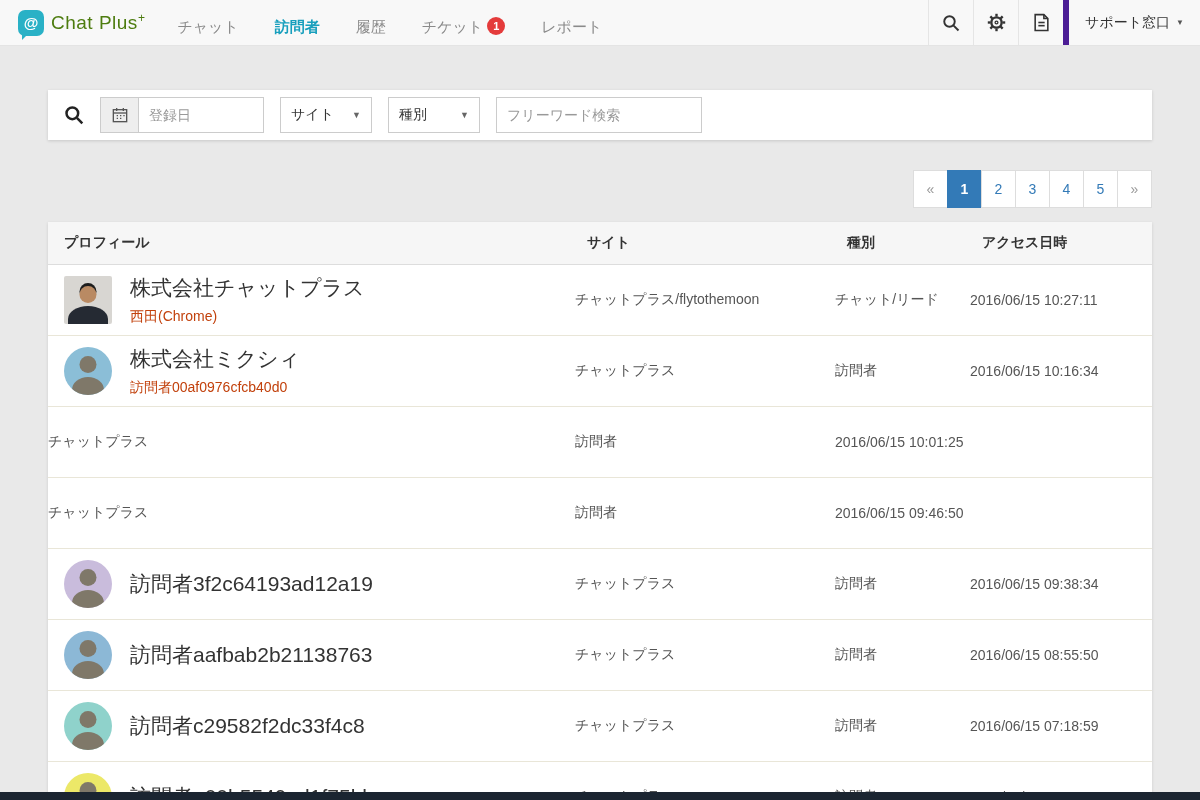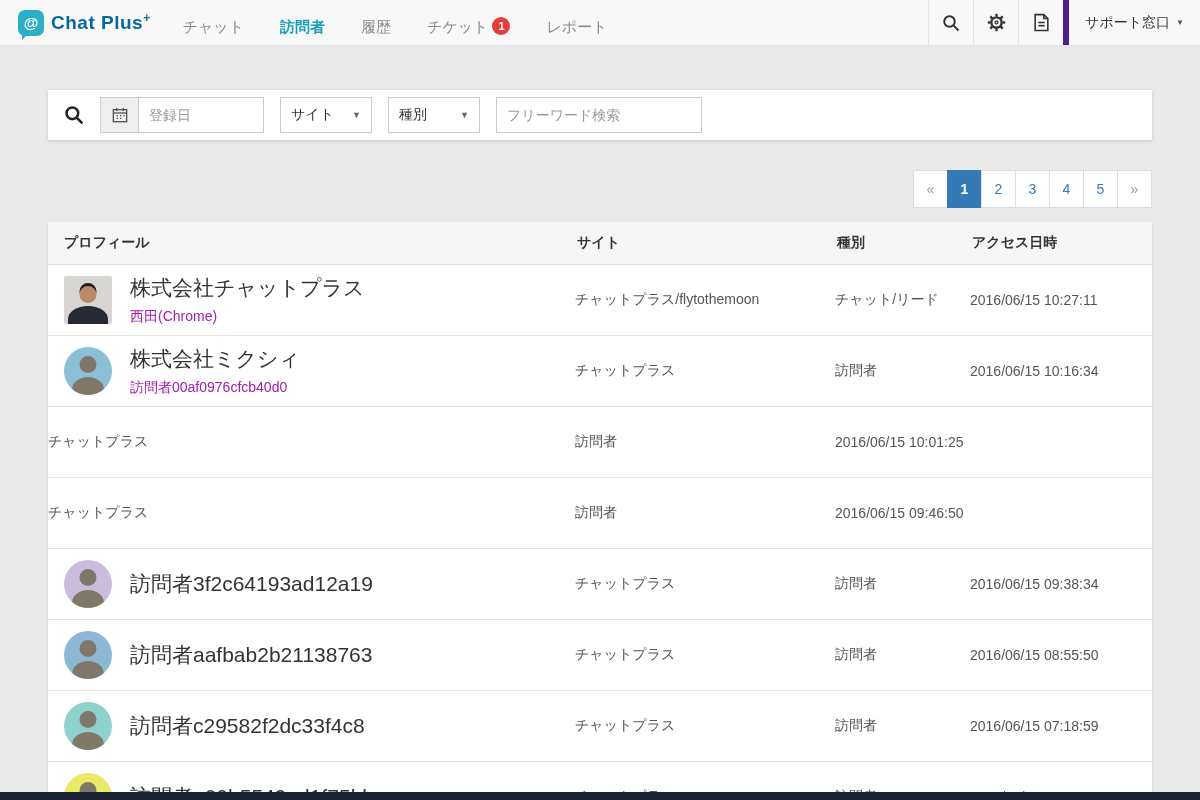--- a/index.html
+++ b/index.html
@@ -30,21 +30,21 @@
     border-radius:7px;
     color:#fff;
     display:flex; align-items:center; justify-content:center;
     font-size:15px; font-weight:bold;
     position:relative;
   }
   .brand-icon::after {
     content:""; position:absolute; left:4px; bottom:-4px;
     border:4px solid transparent; border-top-color:#29b1c6; border-left-color:#29b1c6;
   }
-  .brand-text { color:#0369a1; font-size:19px; font-weight:bold; letter-spacing:.5px; }
+  .brand-text { color:#4d7c0f; font-size:19px; font-weight:normal; letter-spacing:.5px; }
   .brand-text sup { font-size:12px; }
   .nav-items { display:flex; align-items:stretch;margin-top:10px; }
   .nav-item {
     display:flex; align-items:center;
     padding:0 18px;
     font-size:15px; color:#8a8a8a;
     cursor:pointer;
   }
   .nav-item.active { color:#189fbd; font-weight:bold; }
   .nav-badge {
@@ -140,34 +140,34 @@
   .t-header, .t-row {
     display:grid;
     grid-template-columns:527px 260px 135px 1fr;
     align-items:center;
   }
   .t-header {
     background:#f6f6f6;
     border-bottom:1px solid #ddd;
     font-weight:bold; font-size:14px; color:#333;
   }
-  .t-header > div { padding:12px 2px; }
+  .t-header > div { padding:12px 12px; }
   .t-header > div:first-child { padding-left:16px; }
   .t-row {
     min-height:71px;
     border-bottom:1px solid #e9e6d8;
     font-size:14px; color:#555;
     cursor:pointer;
   }
   .profile-cell {
     display:flex; align-items:center; gap:18px;
     padding:10px 10px 10px 16px;
   }
   .profile-text .p-name { font-size:21px; color:#333; line-height:1.25; }
-  .profile-text .p-sub  { font-size:14px; color:#a21caf; margin-top:7px; line-height:1.2; }
+  .profile-text .p-sub  { font-size:14px; color:#c2410c; margin-top:7px; line-height:1.2; }
   .profile-text .p-sub:empty { display:none; }
 
   .avatar {
     width:48px; height:48px;
     border-radius:50%;
     position:relative; overflow:hidden;
     flex:none;
   }
   .avatar::before { 
     content:""; position:absolute; top:9px; left:50%; transform:translateX(-50%);

